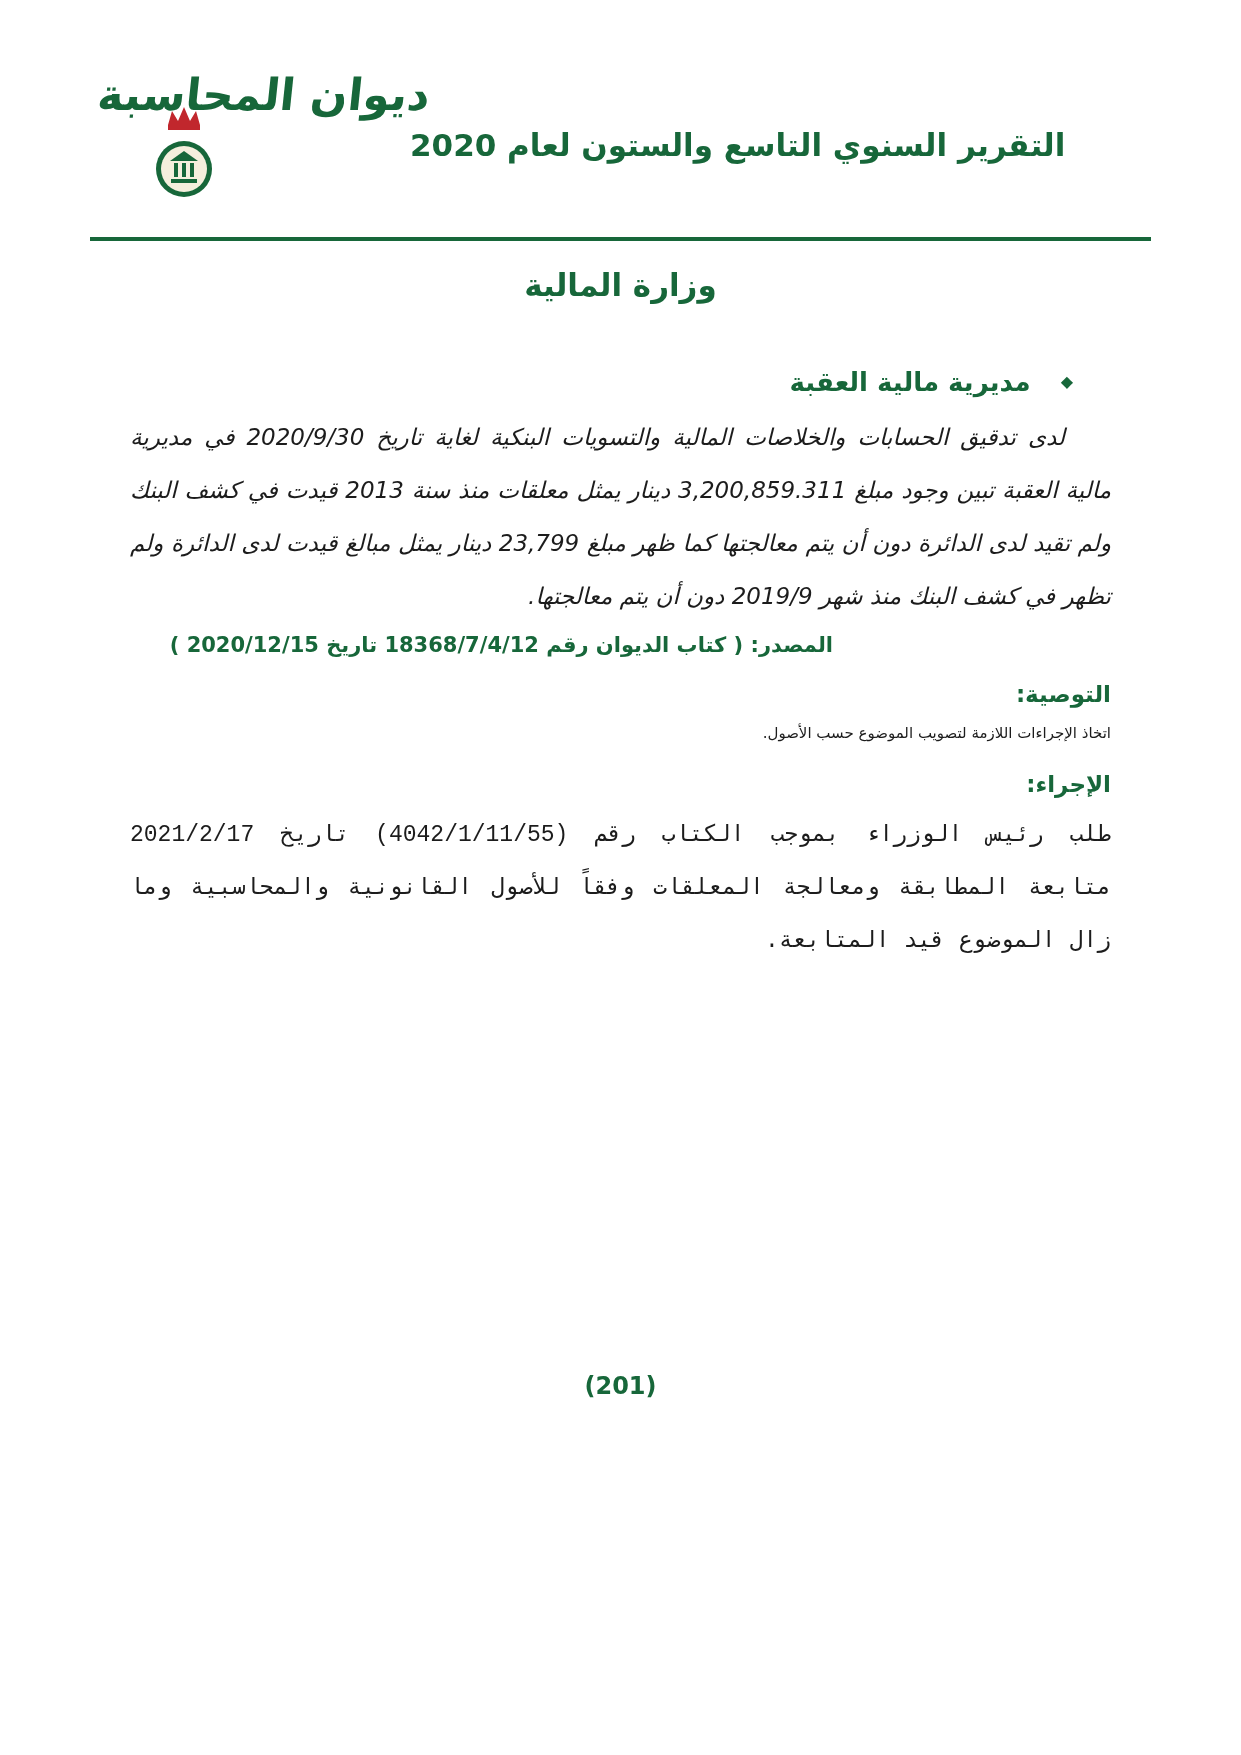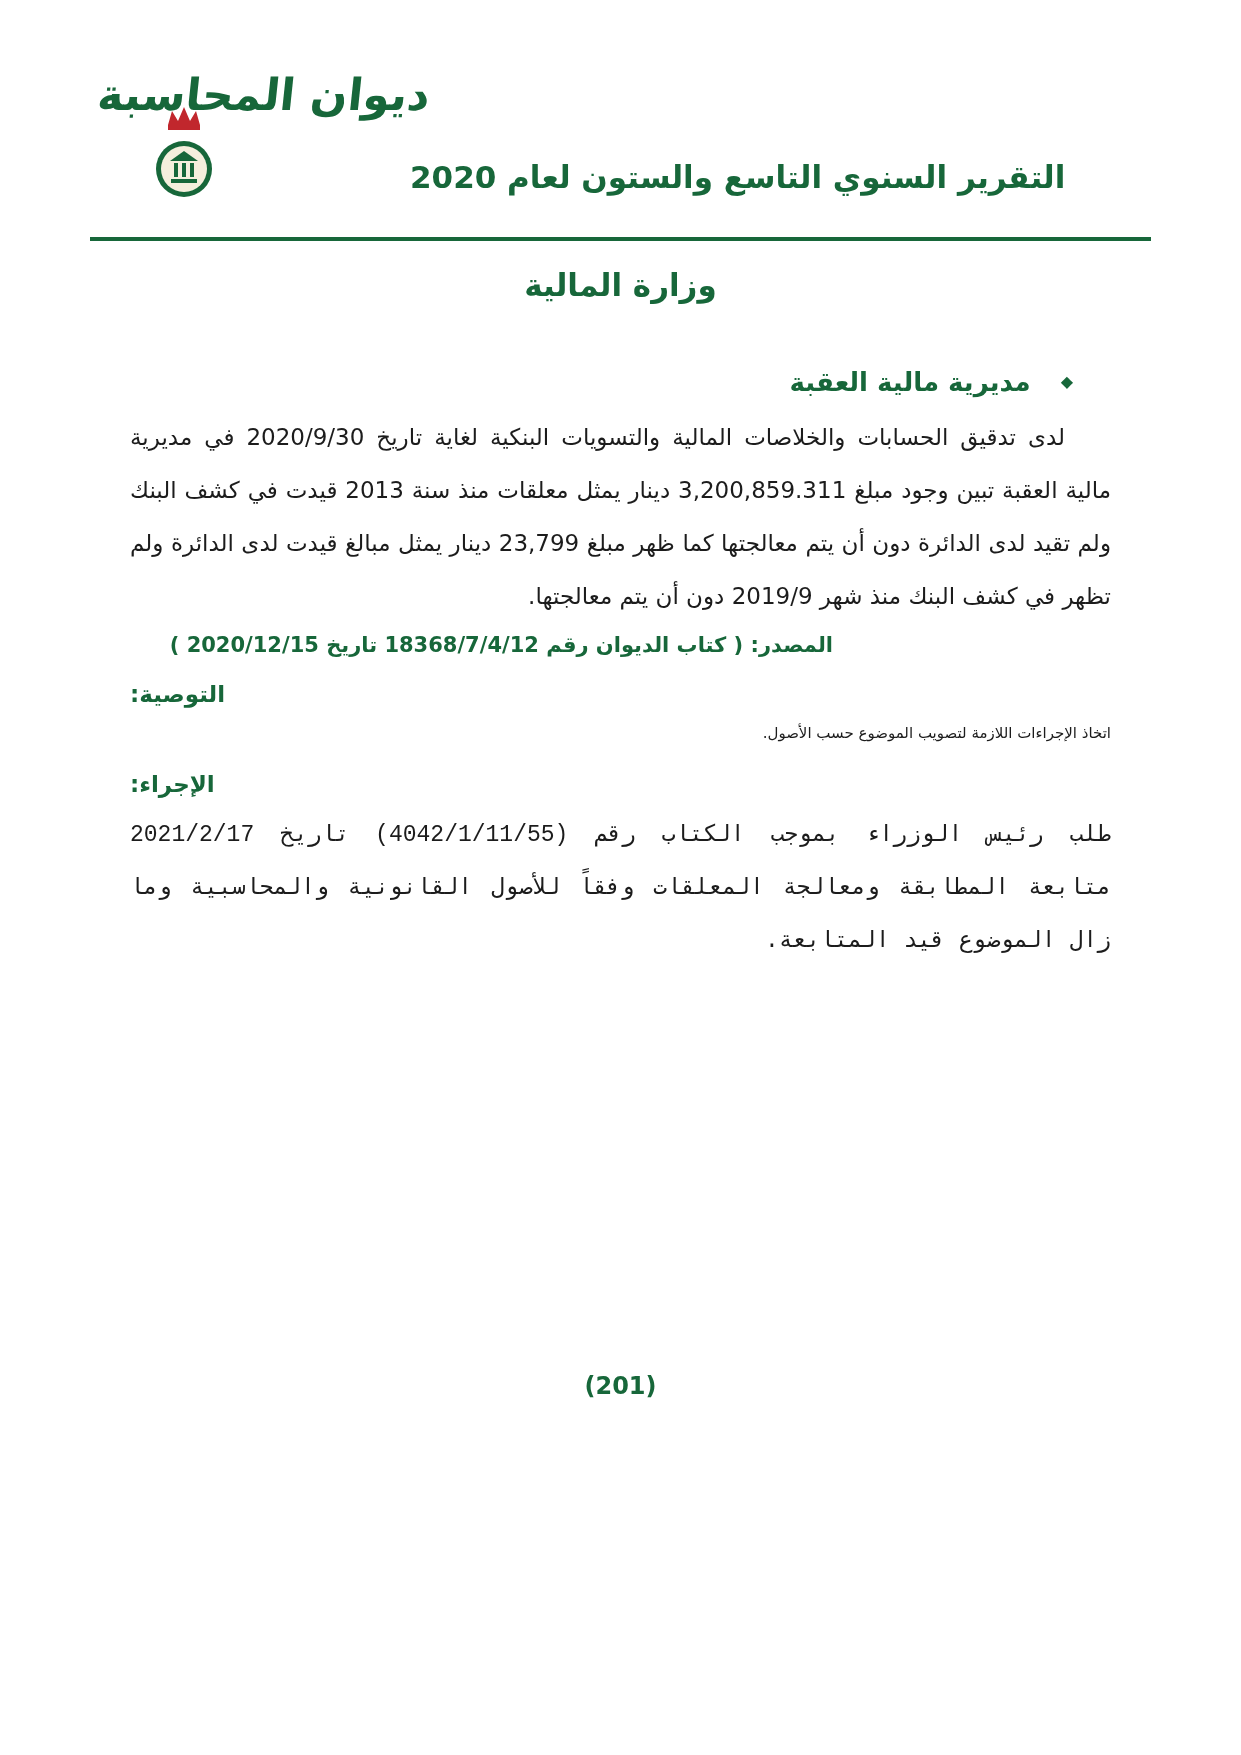--- a/index.html
+++ b/index.html
@@ -14,34 +14,34 @@
   .logo-arabic {
     position:absolute; left:8px; top:14px; direction:rtl; white-space:nowrap;
     font-size:44px; font-weight:bold; color:var(--green); transform:skewX(-6deg);
   }
   .emblem { position:absolute; left:54px; top:44px; }
   .logo-english {
     position:absolute; left:2px; bottom:0; white-space:nowrap;
     letter-spacing:9px; font-size:19px; font-weight:700; color:#333;
   }
   .report-title {
-    direction:rtl; text-align:right; margin:104px 120px 0 0;
+    direction:rtl; text-align:right; margin:72px 120px 0 0;
     font-size:31px; font-weight:bold; color:var(--green); white-space:nowrap;
   }
   .rule { height:4px; background:var(--green); margin-top:4px; }
   .content { padding:0 40px; direction:rtl; }
   .ministry-title { text-align:center; color:var(--green); font-weight:bold; font-size:31px; margin:26px 0 0; }
   .section-head {
     display:flex; align-items:center; gap:30px; padding-right:38px;
     margin-top:64px; color:var(--green); font-weight:bold; font-size:26px;
   }
   .bullet { font-size:16px; line-height:1; }
-  .body-text { font-size:23px; line-height:2.3; text-align:justify; margin:14px 0 0; text-indent:46px; }
+  .body-text { font-size:23px; line-height:2.3; text-align:justify; margin:14px 0 0; text-indent:46px;font-style:italic; }
   .source { color:var(--green); font-weight:bold; font-size:21px; margin:10px 278px 0 0; text-align:right; }
-  .label { color:var(--green); font-weight:bold; font-size:23px; margin:24px 0 0; text-align:left; }
+  .label { color:var(--green); font-weight:bold; font-size:23px; margin:24px 0 0; text-align:right; }
   .plain { font-size:15px; margin:12px 0 0; text-align:right; line-height:1.9; }
   .action-text { font-size:23px; line-height:2.3; text-align:justify; margin:12px 0 0;font-family:Liberation Mono, monospace; }
   .page-number {
     position:absolute; top:1372px; left:0; right:0; text-align:center;
     color:var(--green); font-weight:bold; font-size:24px;
   }
 </style>
 </head>
 <body>
 

